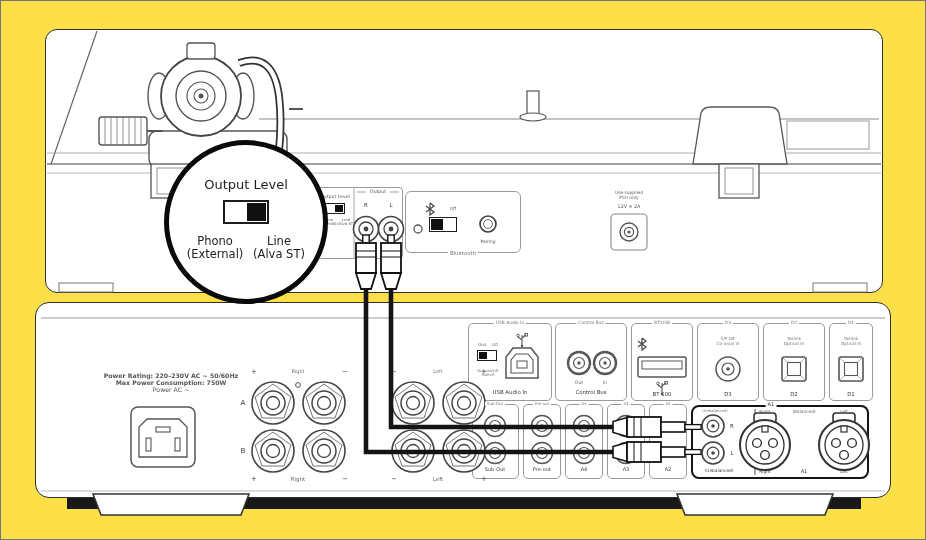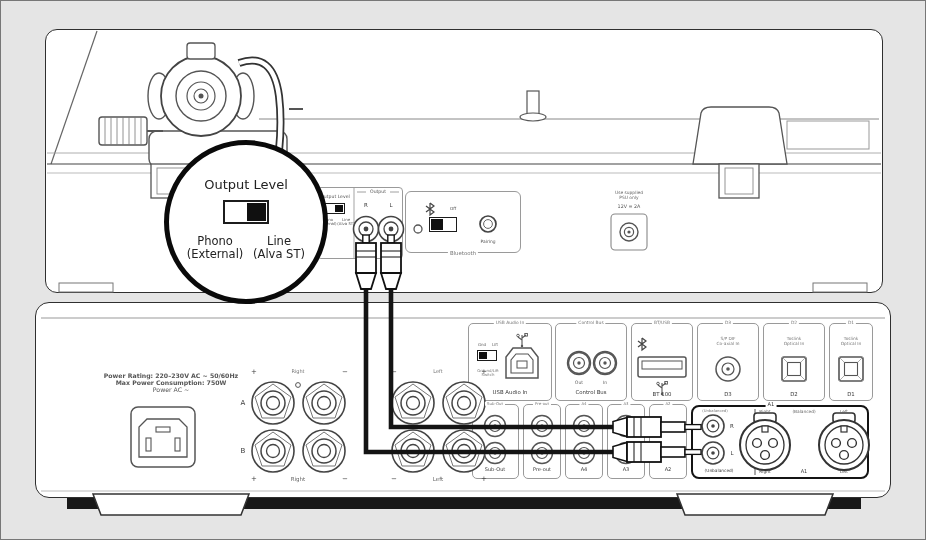--- a/index.html
+++ b/index.html
@@ -1,17 +1,17 @@
 <!DOCTYPE html>
 <html><head>
 <meta charset="utf-8">
 <style>
   html,body{margin:0;padding:0;background:#fff;}
   body{font-family:"DejaVu Sans","Liberation Sans",sans-serif;}
-  #stage{position:relative;width:926px;height:540px;background:#e5e5e5;border:1px solid #777;box-sizing:border-box;overflow:hidden;}
+  #stage{position:relative;width:926px;height:540px;background:#fde047;border:1px solid #777;box-sizing:border-box;overflow:hidden;}
   .ab{position:absolute;}
   .lb{position:absolute;transform:translate(-50%,-50%);white-space:nowrap;color:#3a3a3a;line-height:1.15;text-align:center;}
   .onborder{background:#fff;padding:0 2px;color:#777;}
   .bx{position:absolute;border:1px solid #9a9a9a;border-radius:5px;background:#fff;box-sizing:border-box;}
   .body-outline{position:absolute;border:1.6px solid #2f2f2f;background:#fff;box-sizing:border-box;}
   .sw{position:absolute;border:1.6px solid #1c1c1c;background:#fff;box-sizing:border-box;}
   .sw .knob{position:absolute;top:1px;bottom:1px;width:46%;background:#101010;}
   .knob.right{right:1px;} .knob.left{left:1px;}
   svg{position:absolute;left:0;top:0;}
   .z0{z-index:0}.z1{z-index:1}.z2{z-index:2}.z3{z-index:3}.z4{z-index:4}.z5{z-index:5}

